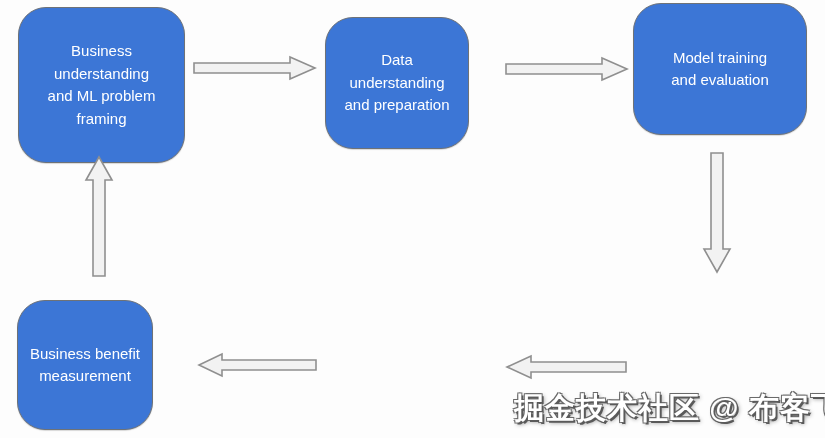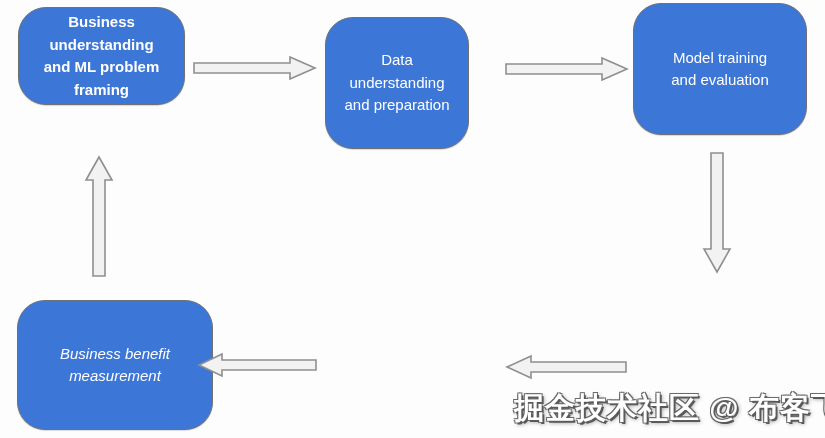--- a/index.html
+++ b/index.html
@@ -27,26 +27,26 @@
     box-shadow: 0 1px 1px rgba(0,0,0,0.15);
   }
   .node-label {
     color: #ffffff;
     font-size: 15px;
     line-height: 1.5;
     text-align: center;
     white-space: pre-line;
     padding: 4px 8px;
   }
-  .n1 { left: 18px;  top: 7px;   width: 167px; height: 98px; font-weight: bold; }
+  .n1 { left: 18px;  top: 7px;   width: 167px; height: 156px; }
   .n2 { left: 325px; top: 17px;   width: 144px; height: 132px; }
   .n3 { left: 633px; top: 3px;   width: 174px; height: 132px; }
   .n4 { left: 633px; top: 295px; width: 173px; height: 132px; }
   .n5 { left: 323px; top: 300px; width: 174px; height: 128px; }
-  .n6 { left: 17px;  top: 300px; width: 196px; height: 130px; font-style: italic; }
+  .n6 { left: 17px;  top: 300px; width: 136px; height: 130px; }
   .arrow { position: absolute; }
   .arrow polygon {
     fill: #f2f2f2;
     stroke: #8f8f8f;
     stroke-width: 1.6;
     stroke-linejoin: miter;
   }
   .a1 { left: 193px; top: 55px;  width: 124px; height: 26px; }
   .a2 { left: 505px; top: 56px;  width: 124px; height: 26px; }
   .a3 { left: 702px; top: 152px; width: 30px;  height: 122px; }

